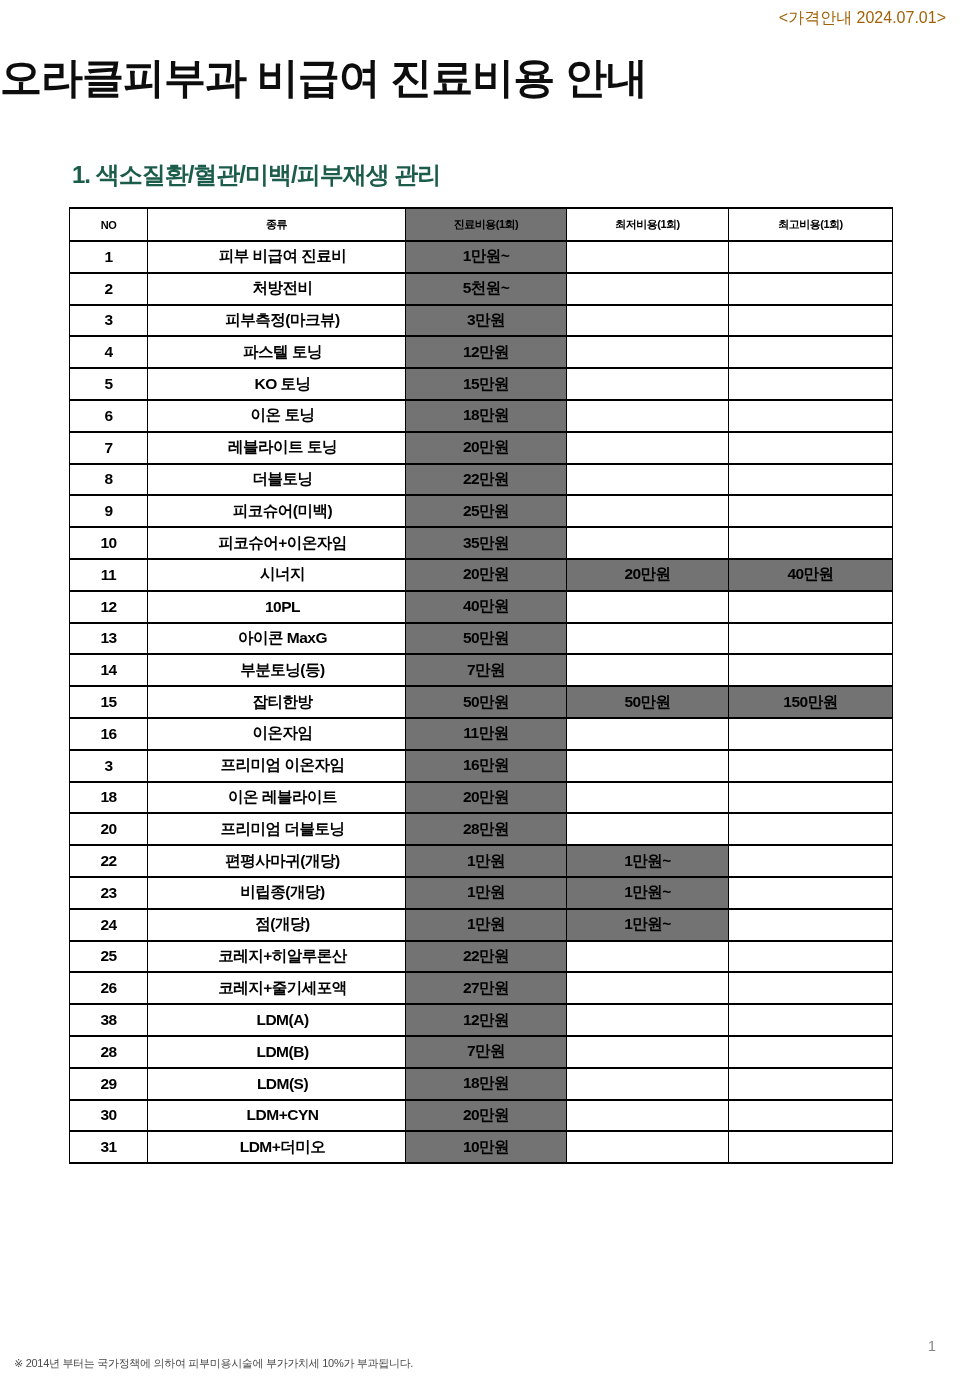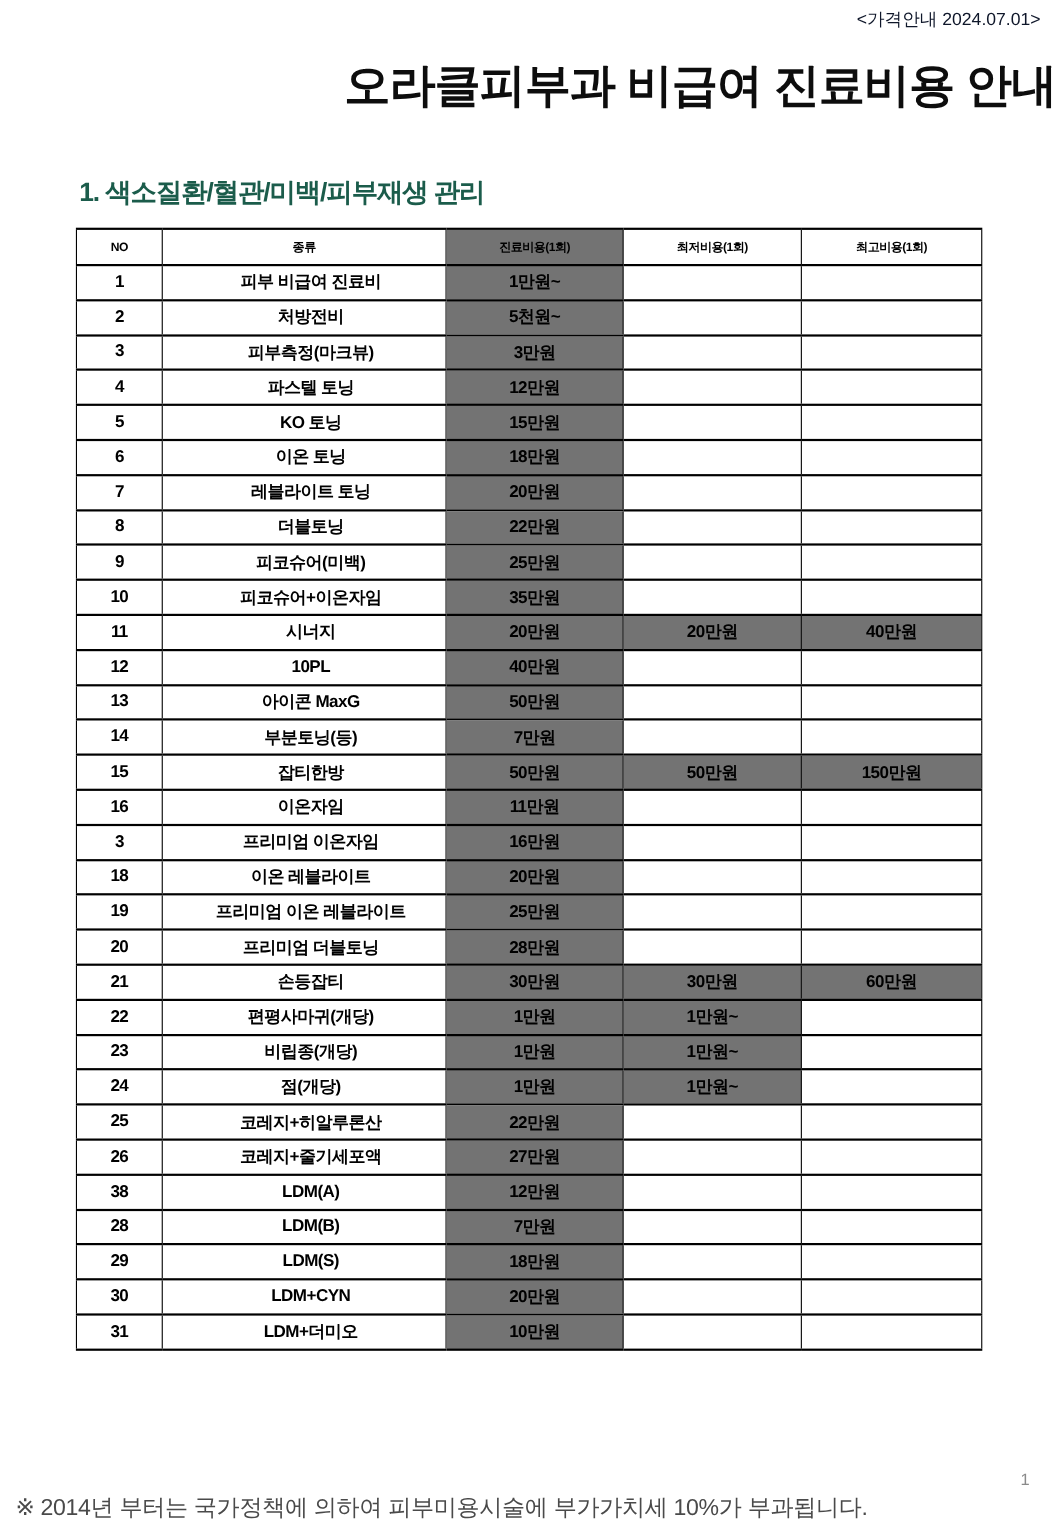--- a/index.html
+++ b/index.html
@@ -6,26 +6,26 @@
   html, body { background: #ffffff; }
   body {
     width: 960px; height: 1387px;
     position: relative;
     font-family: "Liberation Sans", "DejaVu Sans", sans-serif;
     color: #000;
     overflow: hidden;
   }
   .date-note {
     position: absolute; top: 8px; right: 14px;
-    font-size: 16px; color: #0f172a; font-weight: 400;
+    font-size: 16px; color: #a16207; font-weight: 400;
     letter-spacing: 0px;
   }
   .doc-title {
     position: absolute; top: 50px; left: 0; width: 100%;
-    text-align: right;
+    text-align: left;
     font-size: 42px; font-weight: 900; color: #0d0d0d;
     letter-spacing: -1px;
   }
   .section-heading {
     position: absolute; top: 159px; left: 72px;
     font-size: 24px; font-weight: 900; color: #1b5c4b;
     letter-spacing: -1px;
     text-align: right;
   }
   .price-table {
@@ -41,21 +41,21 @@
     vertical-align: middle;
     overflow: hidden; white-space: nowrap;
     letter-spacing: -0.5px;
   }
   .price-table th { height: 33px; font-size: 11px; }
   .price-table td { height: 31.8px; font-size: 15.5px; }
   .c-name { text-align: right; padding-left: 12px; }
   .hl { background: #737373; }
   .footer-note {
     position: absolute; top: 1356px; left: 14px;
-    font-size: 21px; color: #4a4a4a; font-weight: 400;
+    font-size: 11px; color: #4a4a4a; font-weight: 400;
     letter-spacing: -0.3px;
   }
   .page-number {
     position: absolute; top: 1337px; right: 24px;
     font-size: 15px; color: #8a8a8a;
   }
 </style>
 </head>
 <body>
 
@@ -203,39 +203,25 @@
     <td class="c-max"></td>
   </tr>
       <tr>
     <td class="c-no">18</td>
     <td class="c-name">이온 레블라이트</td>
     <td class="c-price hl">20만원</td>
     <td class="c-min"></td>
     <td class="c-max"></td>
   </tr>
       <tr>
-    <td class="c-no">19</td>
-    <td class="c-name">프리미엄 이온 레블라이트</td>
-    <td class="c-price hl">25만원</td>
-    <td class="c-min"></td>
-    <td class="c-max"></td>
-  </tr>
-      <tr>
     <td class="c-no">20</td>
     <td class="c-name">프리미엄 더블토닝</td>
     <td class="c-price hl">28만원</td>
     <td class="c-min"></td>
     <td class="c-max"></td>
-  </tr>
-      <tr>
-    <td class="c-no">21</td>
-    <td class="c-name">손등잡티</td>
-    <td class="c-price hl">30만원</td>
-    <td class="c-min hl">30만원</td>
-    <td class="c-max hl">60만원</td>
   </tr>
       <tr>
     <td class="c-no">22</td>
     <td class="c-name">편평사마귀(개당)</td>
     <td class="c-price hl">1만원</td>
     <td class="c-min hl">1만원~</td>
     <td class="c-max"></td>
   </tr>
       <tr>
     <td class="c-no">23</td>

